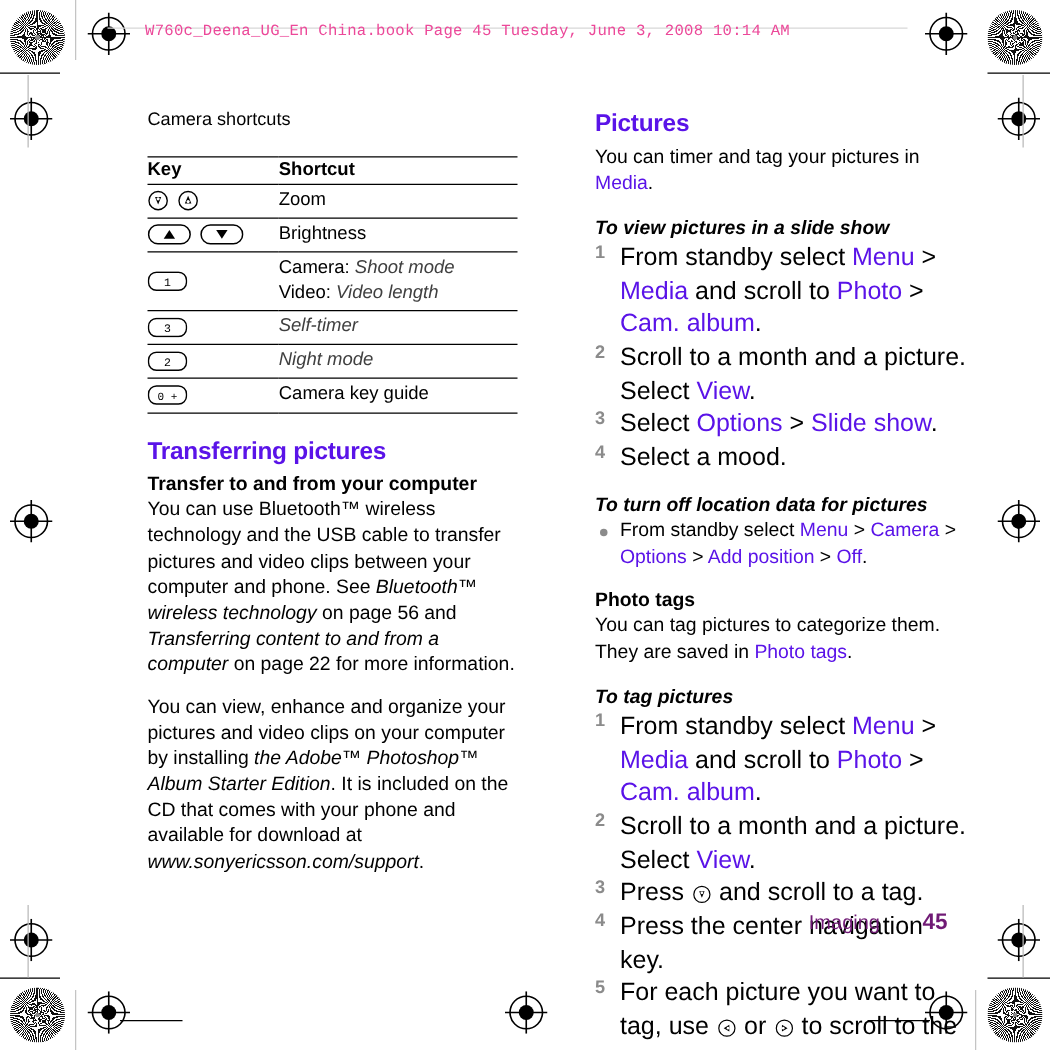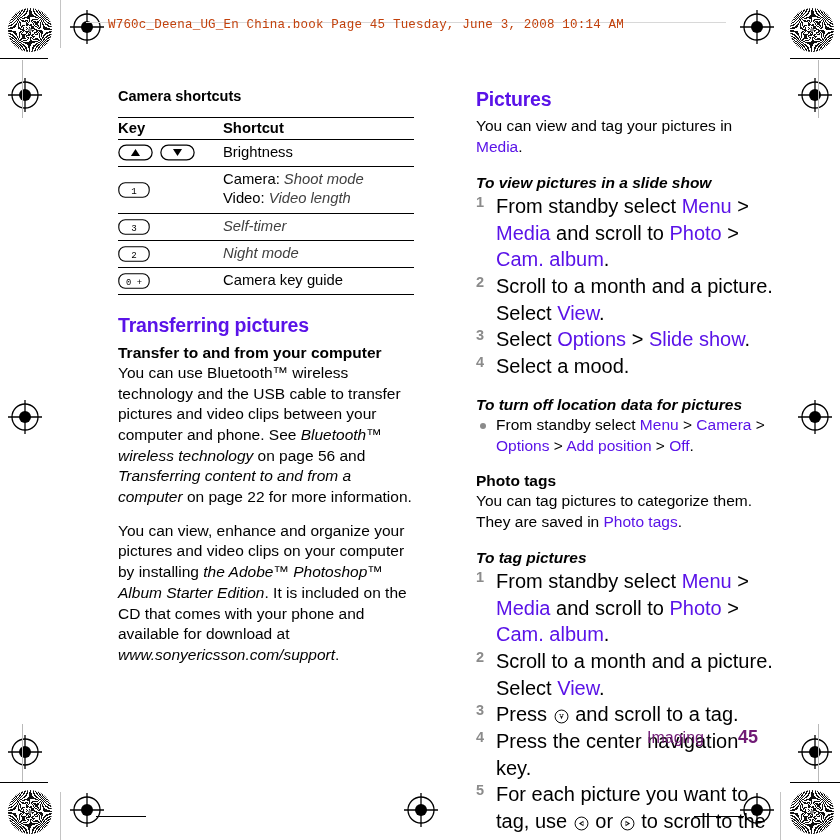--- a/index.html
+++ b/index.html
@@ -20,23 +20,23 @@
     background:
       radial-gradient(circle at 50% 50%, #888 0 6%, rgba(255,255,255,0) 6.5%),
       repeating-conic-gradient(from 0deg, #111 0deg 2.2deg, #ffffff 2.2deg 4.4deg);
   }
   .crosshair{width:34px;height:34px;}
   .rule-h{position:absolute;background:#000;height:1px;}
   .rule-v{position:absolute;background:#000;width:1px;}
 
   
   .doc-header{
-    position:absolute;left:108px;top:18px;
+    position:absolute;left:116px;top:18px;
     font-family:"Liberation Mono","DejaVu Sans Mono",monospace;
-    font-size:12.5px;letter-spacing:.2px;color:#c2410c;white-space:nowrap;
+    font-size:12.5px;letter-spacing:.2px;color:#ec4899;white-space:nowrap;
   }
 
   
   .page{position:absolute;left:0;top:0;width:840px;height:840px;}
   .col{position:absolute;top:88px;}
   .col-left{left:118px;width:300px;}
   .col-right{left:476px;width:300px;}
 
   h2.sec-head{
     font-size:19.5px;font-weight:bold;color:#5a13e8;
@@ -51,21 +51,21 @@
     margin:0;line-height:1.3;
   }
   p.body{
     font-size:15.5px;line-height:1.335;margin:0;color:#000;
   }
   p.gap{margin-top:13px;}
   .sp-md{height:15px;}
   .sp-lg{height:19px;}
 
   .tbl-title{
-    font-size:14.5px;font-weight:bold;margin:0 0 13px 0;
+    font-size:14.5px;font-weight:normal;margin:0 0 21px 0;
   }
 
   i{font-style:italic;}
   .lk{color:#5a13e8;}
   .lk-i{color:#404040;font-style:italic;}
 
   
   table.shortcuts{
     border-collapse:collapse;width:296px;table-layout:fixed;
     margin:0;
@@ -218,20 +218,39 @@
           <col>
         </colgroup>
       <thead>
         <tr>
           <th>Key</th>
           <th>Shortcut</th>
         </tr>
       </thead>
       <tbody>
 
+        <tr>
+          <td>
+            <div class="keyrow">
+              <svg class="kcirc" width="17" height="17" viewBox="0 0 20 20">
+                <circle cx="10" cy="10" r="8.6" fill="none" stroke="#000" stroke-width="1.3"></circle>
+                <path d="M7.1 6.6h5.8L10 13.6z" fill="#000"></path>
+                <circle cx="10" cy="8.3" r="1.5" fill="#fff"></circle>
+              </svg>
+              <svg class="kcirc" width="17" height="17" viewBox="0 0 20 20">
+                <circle cx="10" cy="10" r="8.6" fill="none" stroke="#000" stroke-width="1.3"></circle>
+                <path d="M10 5.4l3.1 7.4H6.9z" fill="#000"></path>
+                <circle cx="10" cy="10.9" r="1.5" fill="#fff"></circle>
+              </svg>
+            </div>
+          </td>
+          <td>
+            <div class="cell-val">Zoom</div>
+          </td>
+        </tr>
 
         <tr>
           <td>
             <div class="keyrow">
               <svg class="kpill" width="35" height="17" viewBox="0 0 40 19">
                 <rect x="1" y="1" width="38" height="17" rx="8.5" fill="none" stroke="#000" stroke-width="1.4"></rect>
                 <path d="M20 5.4l5.2 8.2H14.8z" fill="#000"></path>
               </svg>
               <svg class="kpill" width="35" height="17" viewBox="0 0 40 19">
                 <rect x="1" y="1" width="38" height="17" rx="8.5" fill="none" stroke="#000" stroke-width="1.4"></rect>
@@ -301,21 +320,21 @@
     <div class="sp-lg"></div>
     <h2 class="sec-head">Transferring pictures</h2>
     <h3 class="sub-bold">Transfer to and from your computer</h3>
     <p class="body"><span>You can use Bluetooth™ wireless technology and the USB cable to transfer pictures and video clips between your computer and phone. See </span><i>Bluetooth™ wireless technology</i><span> on page 56 and </span><i>Transferring content to and from a computer</i><span> on page 22 for more information.</span></p>
     <p class="body gap"><span>You can view, enhance and organize your pictures and video clips on your computer by installing </span><i>the Adobe™ Photoshop™ Album Starter Edition</i><span>. It is included on the CD that comes with your phone and available for download at </span><i>www.sonyericsson.com/support</i><span>.</span></p>
   </div>
 
   <div class="col col-right">
 
     <h2 class="sec-head">Pictures</h2>
-    <p class="body"><span>You can view and tag your pictures in </span><span class="lk">Media</span><span>.</span></p>
+    <p class="body"><span>You can timer and tag your pictures in </span><span class="lk">Media</span><span>.</span></p>
 
     <div class="sp-md"></div>
     <h3 class="sub-ital">To view pictures in a slide show</h3>
     <ol class="steps">
       <li><span>From standby select </span><span class="lk">Menu</span><span> &gt; </span><span class="lk">Media</span><span> and scroll to </span><span class="lk">Photo</span><span> &gt; </span><span class="lk">Cam. album</span><span>.</span></li>
       <li><span>Scroll to a month and a picture. Select </span><span class="lk">View</span><span>.</span></li>
       <li><span>Select </span><span class="lk">Options</span><span> &gt; </span><span class="lk">Slide show</span><span>.</span></li>
       <li><span>Select a mood.</span></li>
     </ol>
 

